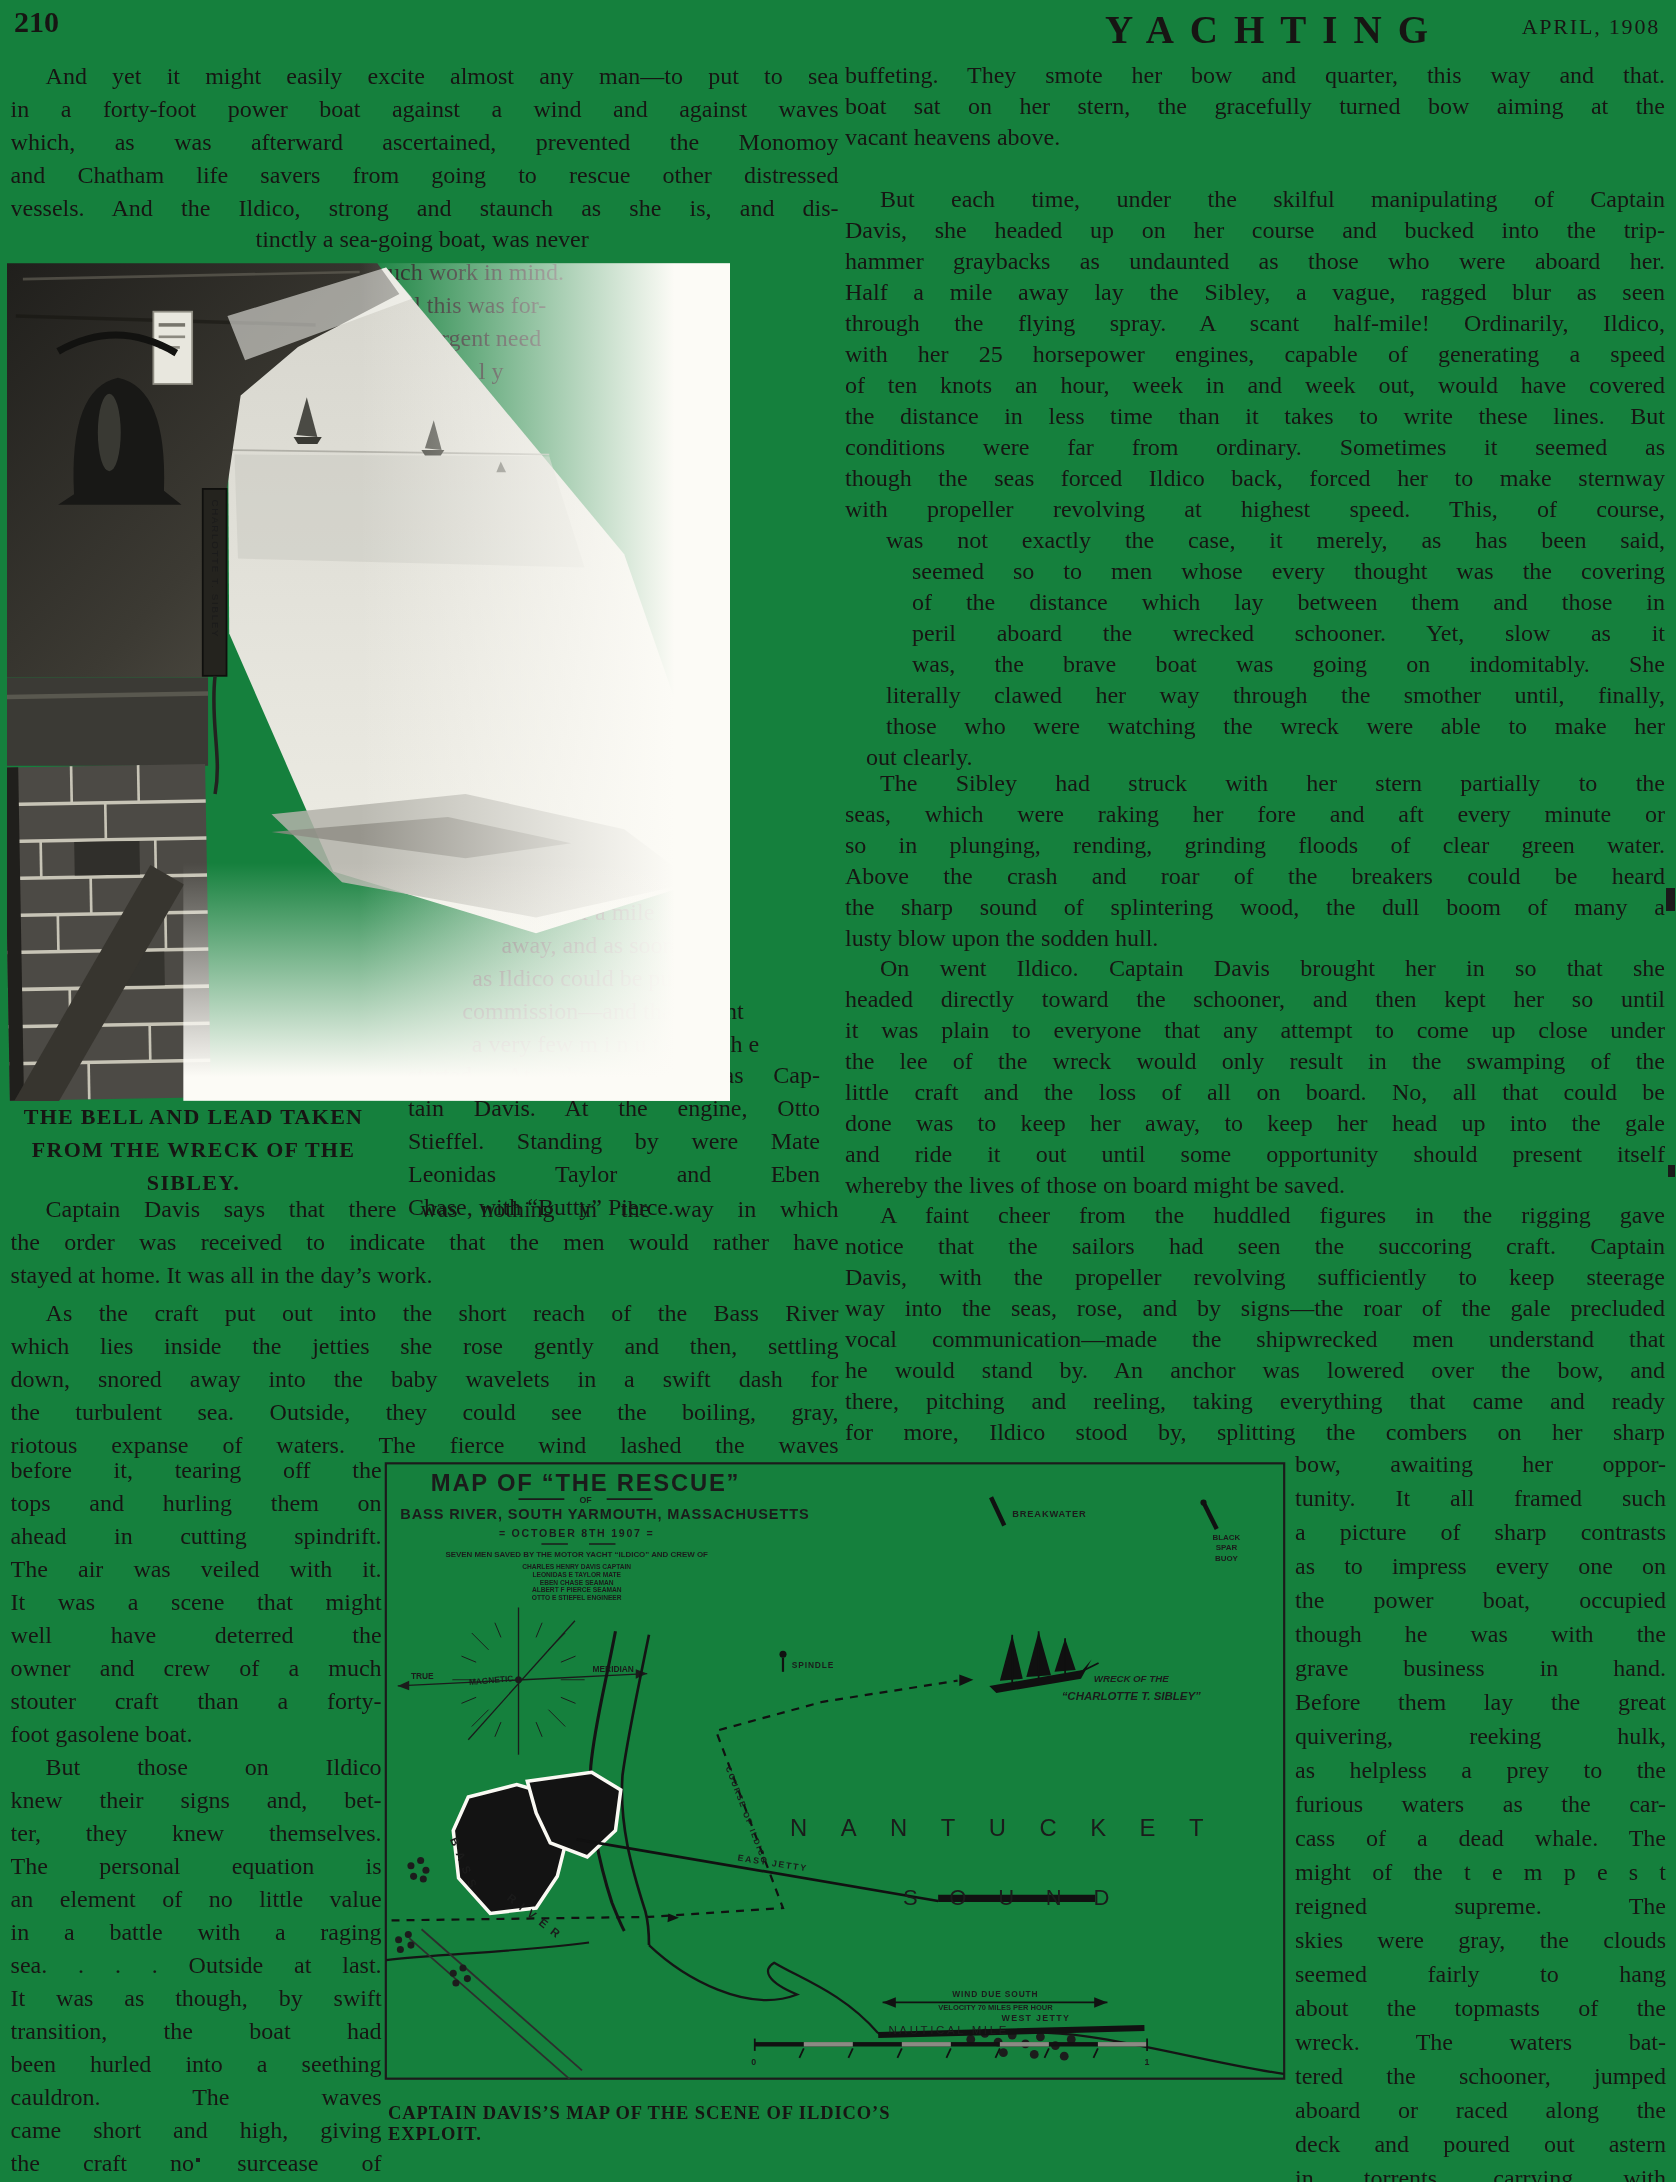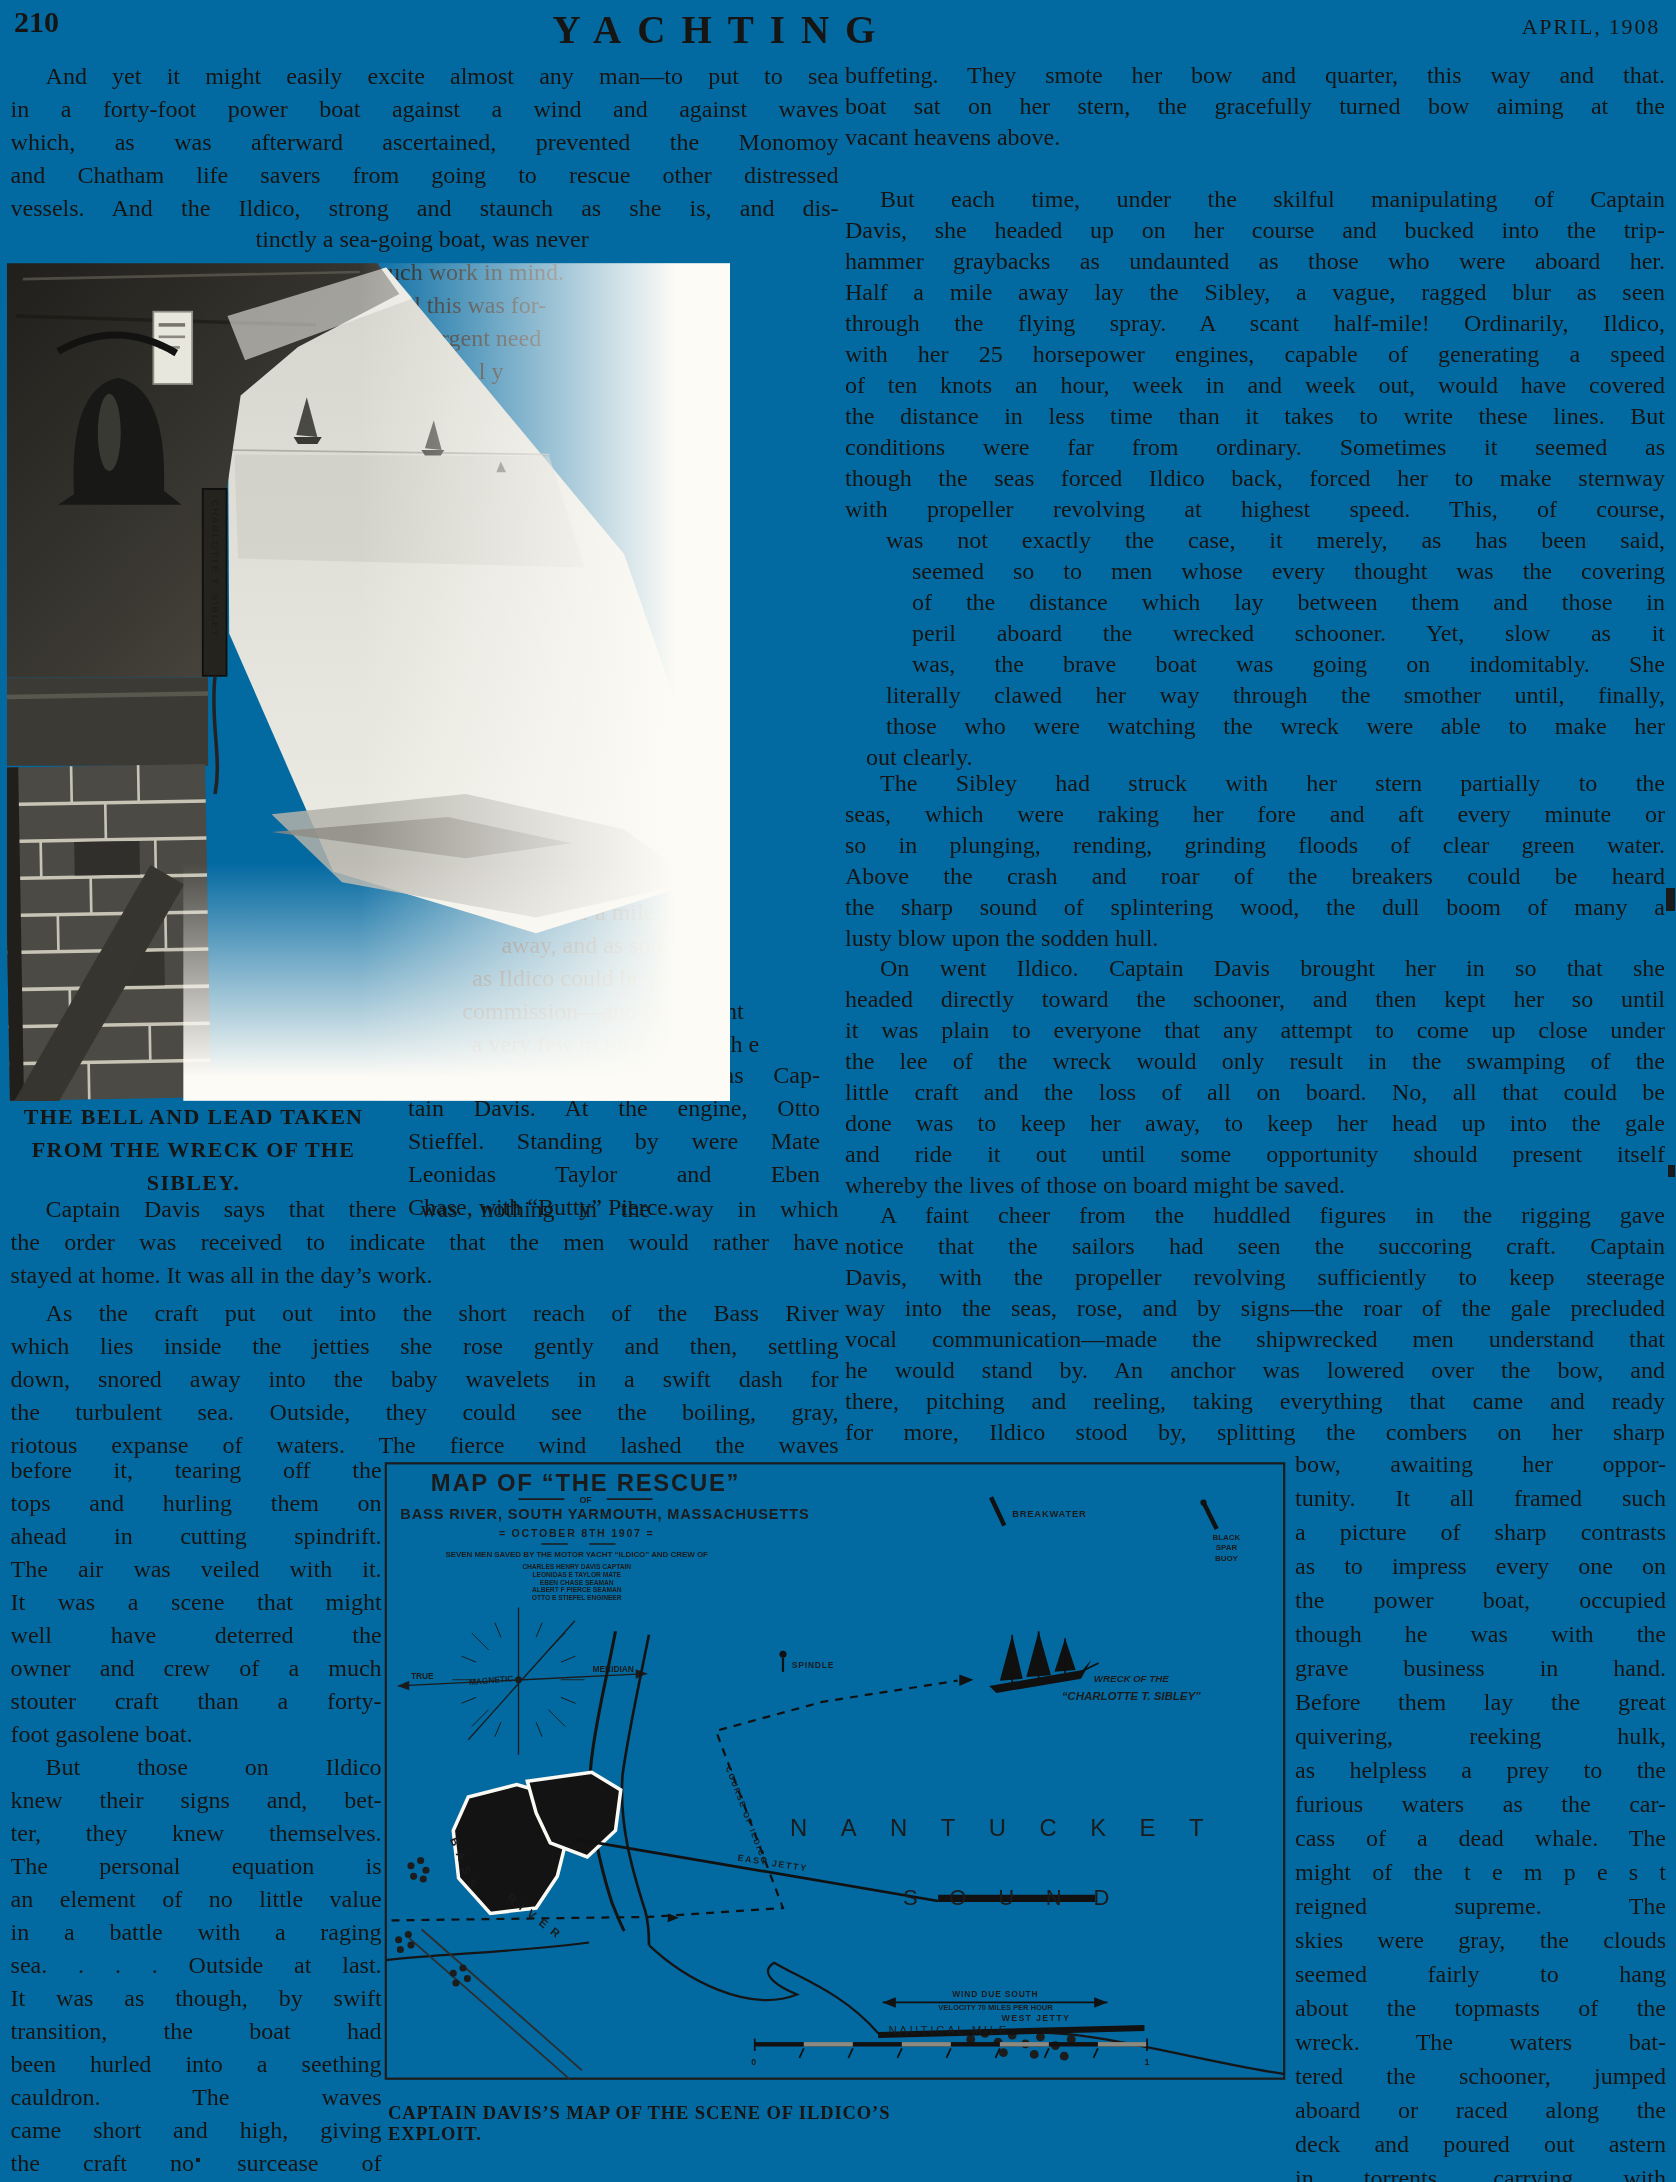--- a/index.html
+++ b/index.html
@@ -1,38 +1,38 @@
 <!DOCTYPE html>
 <html style="font-size:14px"><head>
 <meta charset="utf-8">
 <style>
   *{margin:0;padding:0;box-sizing:border-box}
   html,body{background:#e8e6e0}
-  #page{position:relative;width:1676px;height:2183px;background:#0369a1;
+  #page{position:relative;width:1676px;height:2183px;background:#15803d;
         font-family:"Liberation Serif",serif;color:#171513;overflow:hidden}
   .abs{position:absolute}
   .bt{font-size:24px}
   .lh-l{line-height:33px}
   .lh-r{line-height:31px}
   .lh-n{line-height:33px}
   .lh-rn{line-height:34px}
   .jlines>div{text-align:justify;text-align-last:justify;overflow:hidden}
   .jlines>div.nj{text-align-last:left}
   .rlines>div{text-align:center}
   .clines>div{text-align:center}
   .ind{text-indent:35px}
   .pad1{padding-left:41px}
   .pad2{padding-left:67px}
   .pad3{padding-left:21px}
   .pr0{padding-right:0}
   .pr1{padding-right:10.6px}
   .pr2{padding-right:25px}
   .pr3{padding-right:55px}
   #page-number{left:14px;top:5.3px;font-size:30px;font-weight:bold}
-  #masthead{left:0;top:7px;width:1444px;text-align:center;font-size:39px;
+  #masthead{left:0;top:7px;width:1444px;text-align:right;font-size:39px;
             font-weight:bold;letter-spacing:16px}
   #issue-date{right:16px;top:14px;font-size:22px;letter-spacing:1.8px}
   #photo-caption{left:16px;top:1100px;width:355px;font-size:22px;font-weight:bold;
                  letter-spacing:1.3px;line-height:33px}
   #map-box{left:384px;top:1462px;width:822px;height:618px}
   #map-caption{left:388px;top:2103px;width:507px;font-size:18.5px;
                font-weight:bold;letter-spacing:0.9px}
   svg{display:block}
   svg text{font-family:"Liberation Sans",sans-serif;fill:#1b1b1b}
   .artifact{background:#1a1a1a}

